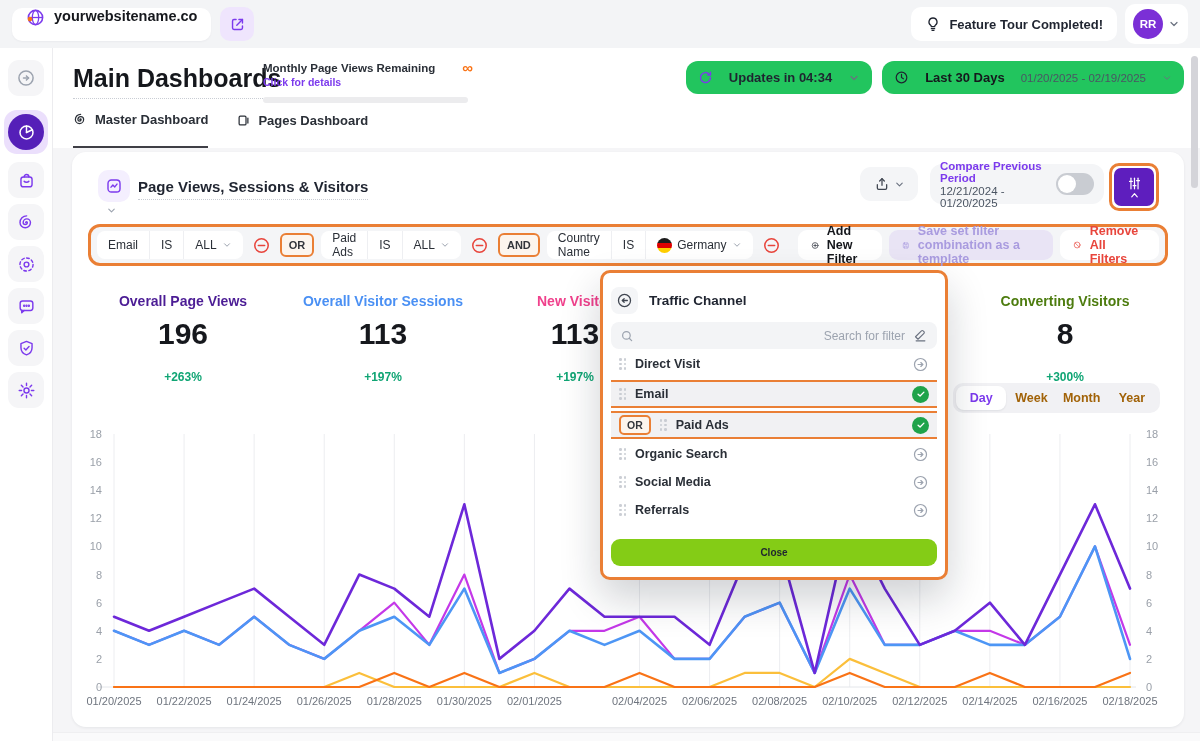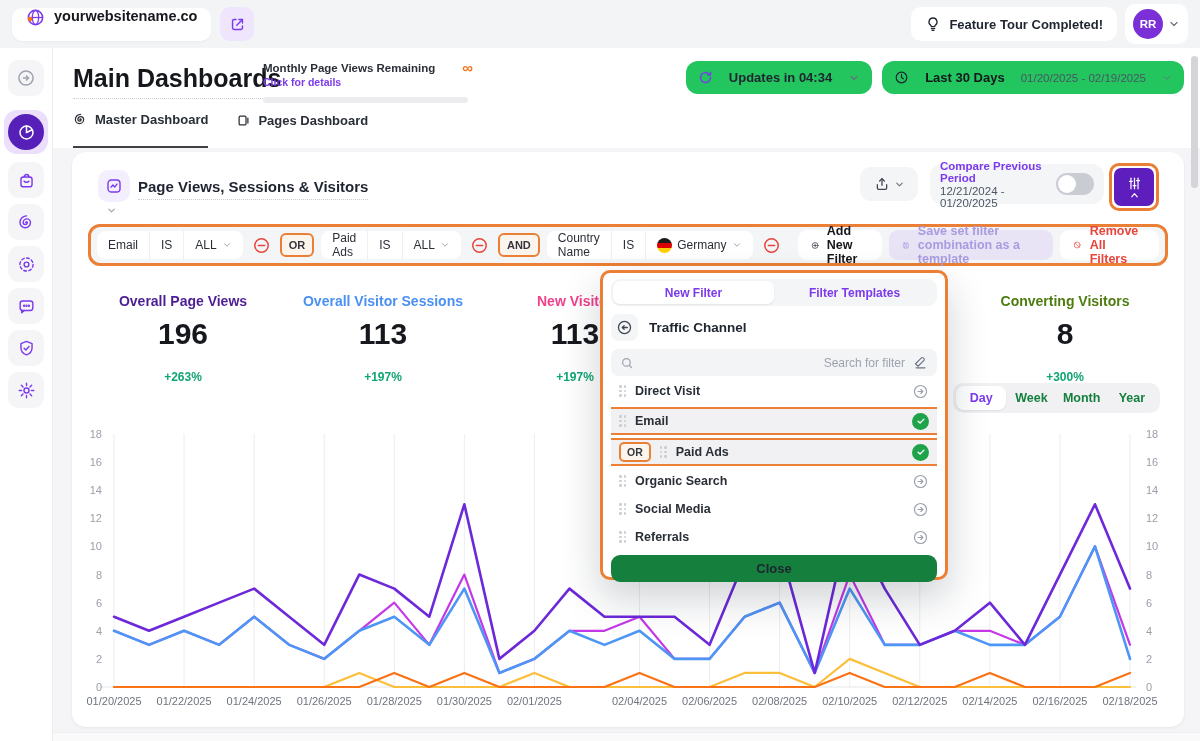--- a/index.html
+++ b/index.html
@@ -70,21 +70,21 @@
   .addf-btn { display:flex; align-items:center; gap:8px; background:#fff; border-radius:9px; height:30px; padding:0 13px; font-size:12.5px; font-weight:600; color:#15171C; margin-left:8px; }
   .savef-btn { display:flex; align-items:center; gap:8px; background:#E9E4F5; border-radius:9px; height:30px; padding:0 13px; font-size:12.5px; font-weight:600; color:#A99BDF; }
   .removef-btn { display:flex; align-items:center; gap:8px; background:#fff; border-radius:9px; height:30px; padding:0 13px; font-size:12.5px; font-weight:700; color:#E8453C; margin-left:auto; }
 
   .stat { position:absolute; top:141px; width:180px; text-align:center; }
   .stat-label { font-size:14px; font-weight:700; }
   .stat-value { font-size:30px; font-weight:600; color:#16181D; margin-top:8px; }
   .stat-change { font-size:12px; font-weight:600; color:#10A574; margin-top:19px; }
 
   .period { position:absolute; left:881px; top:231px; width:207px; height:30px; background:#F1F1F4; border-radius:10px; display:flex; align-items:center; padding:3px; }
-  .period-item { flex:1; height:24px; display:flex; align-items:center; justify-content:center; font-size:12.5px; font-weight:600; color:#15803d; border-radius:8px; }
+  .period-item { flex:1; height:24px; display:flex; align-items:center; justify-content:center; font-size:12.5px; font-weight:600; color:#a16207; border-radius:8px; }
   .period-item.active { background:#fff; color:#7C3AED; box-shadow:0 1px 2px rgba(16,24,40,.08); }
 
   .chart-wrap { position:absolute; left:12px; top:268px; width:1088px; height:296px; }
   .ax { font-size:11px; fill:#9AA0A9; font-family:"Liberation Sans",sans-serif; }
   .ax-x { fill:#6E747E; }
 
   
   .popup { position:absolute; left:528px; top:118px; width:348px; height:310px; background:#fff; border:3px solid #EA7F35; border-radius:10px; box-shadow:0 18px 40px rgba(16,24,40,.20); padding:6px 8px; }
   .ptabs { height:27px; background:#F4F5F7; border-radius:9px; display:flex; padding:2px; }
   .ptab { flex:1; display:flex; align-items:center; justify-content:center; font-size:12px; font-weight:700; color:#7C3AED; border-radius:7px; }
@@ -96,21 +96,21 @@
   .psearch input { flex:1; border:none; background:transparent; outline:none; font-size:12px; color:#374151; font-family:"Liberation Sans",sans-serif;text-align:right; }
   .psearch input::placeholder { color:#9CA3AF; }
   .prow { height:26px; margin-top:2px; display:flex; align-items:center; gap:9px; padding:0 8px; border-radius:8px; font-size:12.5px; color:#2A2F37; }
   .prow .plabel { font-weight:600; }
   .prow.sel { background:#F1F1F3; border-top:2px solid #EA7F35; border-bottom:2px solid #EA7F35; border-radius:0; height:28px; margin-top:3px; }
   .drag { display:inline-grid; grid-template-columns:2.5px 2.5px; gap:2px; opacity:.85; }
   .drag i { width:2.5px; height:2.5px; background:#C3C7CE; border-radius:50%; }
   .row-right { margin-left:auto; display:flex; color:#9CA3AF; }
   .check-circ { width:17px; height:17px; border-radius:50%; background:#1FA34A; display:flex; align-items:center; justify-content:center; color:#fff; }
   .orchip { height:20px; padding:0 6px; display:flex; align-items:center; background:#FCF5EE; border:2px solid #EA7F35; border-radius:5px; font-size:10.5px; font-weight:700; color:#33363C; }
-  .pclose { margin-top:5px; height:27px; background:#15803d; border-radius:9px; display:flex; align-items:center; justify-content:center; font-size:13px; font-weight:600; color:#1F2430; }
+  .pclose { margin-top:16px; height:27px; background:#84cc16; border-radius:9px; display:flex; align-items:center; justify-content:center; font-size:10px; font-weight:600; color:#1F2430; }
 
   
   .vscroll-thumb { position:absolute; right:2px; top:56px; width:7px; height:132px; border-radius:4px; background:#D4D4D9; }
   .hscroll-track { position:absolute; left:53px; right:0; bottom:0; height:9px; background:#FAFAFB; border-top:1px solid #EFEFF1; }
 </style>
 </head>
 <body>
 
 <div class="page">
 
@@ -470,24 +470,20 @@
             <text x="1046" y="285" text-anchor="middle" class="ax ax-x">02/18/2025</text>
             <polyline points="30,267 65.0344827586207,267 100.06896551724138,267 135.10344827586206,267 170.13793103448276,267 205.17241379310346,267 240.20689655172413,267 275.2413793103448,252.94444444444446 310.2758620689655,267 345.3103448275862,267 380.3448275862069,267 415.37931034482756,267 450.41379310344826,252.94444444444446 485.44827586206895,267 520.4827586206897,267 555.5172413793103,267 590.551724137931,267 625.5862068965517,267 660.6206896551724,252.94444444444446 695.6551724137931,252.94444444444446 730.6896551724138,267 765.7241379310345,238.88888888888889 800.7586206896551,252.94444444444446 835.7931034482758,267 870.8275862068965,267 905.8620689655172,267 940.8965517241379,267 975.9310344827586,267 1010.9655172413793,267 1046,267" fill="none" stroke="#FBBF3B" stroke-width="2.2" stroke-linejoin="round" stroke-linecap="round"></polyline>
             <polyline points="30,267 65.0344827586207,267 100.06896551724138,267 135.10344827586206,267 170.13793103448276,267 205.17241379310346,267 240.20689655172413,267 275.2413793103448,267 310.2758620689655,252.94444444444446 345.3103448275862,267 380.3448275862069,252.94444444444446 415.37931034482756,267 450.41379310344826,267 485.44827586206895,267 520.4827586206897,267 555.5172413793103,252.94444444444446 590.551724137931,267 625.5862068965517,267 660.6206896551724,267 695.6551724137931,267 730.6896551724138,267 765.7241379310345,252.94444444444446 800.7586206896551,267 835.7931034482758,267 870.8275862068965,267 905.8620689655172,252.94444444444446 940.8965517241379,267 975.9310344827586,267 1010.9655172413793,267 1046,252.94444444444446" fill="none" stroke="#F97316" stroke-width="2.2" stroke-linejoin="round" stroke-linecap="round"></polyline>
             <polyline points="30,210.77777777777777 65.0344827586207,224.83333333333334 100.06896551724138,210.77777777777777 135.10344827586206,224.83333333333334 170.13793103448276,196.72222222222223 205.17241379310346,224.83333333333334 240.20689655172413,238.88888888888889 275.2413793103448,210.77777777777777 310.2758620689655,182.66666666666669 345.3103448275862,224.83333333333334 380.3448275862069,154.55555555555554 415.37931034482756,252.94444444444446 450.41379310344826,238.88888888888889 485.44827586206895,210.77777777777777 520.4827586206897,210.77777777777777 555.5172413793103,196.72222222222223 590.551724137931,238.88888888888889 625.5862068965517,238.88888888888889 660.6206896551724,196.72222222222223 695.6551724137931,182.66666666666669 730.6896551724138,252.94444444444446 765.7241379310345,154.55555555555554 800.7586206896551,224.83333333333334 835.7931034482758,224.83333333333334 870.8275862068965,210.77777777777777 905.8620689655172,210.77777777777777 940.8965517241379,224.83333333333334 975.9310344827586,196.72222222222223 1010.9655172413793,126.44444444444446 1046,224.83333333333334" fill="none" stroke="#C438E8" stroke-width="2.2" stroke-linejoin="round" stroke-linecap="round"></polyline>
             <polyline points="30,210.77777777777777 65.0344827586207,224.83333333333334 100.06896551724138,210.77777777777777 135.10344827586206,224.83333333333334 170.13793103448276,196.72222222222223 205.17241379310346,224.83333333333334 240.20689655172413,238.88888888888889 275.2413793103448,210.77777777777777 310.2758620689655,196.72222222222223 345.3103448275862,224.83333333333334 380.3448275862069,168.61111111111111 415.37931034482756,252.94444444444446 450.41379310344826,238.88888888888889 485.44827586206895,210.77777777777777 520.4827586206897,224.83333333333334 555.5172413793103,210.77777777777777 590.551724137931,238.88888888888889 625.5862068965517,238.88888888888889 660.6206896551724,196.72222222222223 695.6551724137931,182.66666666666669 730.6896551724138,252.94444444444446 765.7241379310345,168.61111111111111 800.7586206896551,224.83333333333334 835.7931034482758,224.83333333333334 870.8275862068965,210.77777777777777 905.8620689655172,224.83333333333334 940.8965517241379,224.83333333333334 975.9310344827586,196.72222222222223 1010.9655172413793,126.44444444444446 1046,238.88888888888889" fill="none" stroke="#4D96F5" stroke-width="2.6" stroke-linejoin="round" stroke-linecap="round"></polyline>
             <polyline points="30,196.72222222222223 65.0344827586207,210.77777777777777 100.06896551724138,196.72222222222223 135.10344827586206,182.66666666666669 170.13793103448276,168.61111111111111 205.17241379310346,196.72222222222223 240.20689655172413,224.83333333333334 275.2413793103448,154.55555555555554 310.2758620689655,168.61111111111111 345.3103448275862,196.72222222222223 380.3448275862069,84.27777777777777 415.37931034482756,238.88888888888889 450.41379310344826,210.77777777777777 485.44827586206895,168.61111111111111 520.4827586206897,196.72222222222223 555.5172413793103,196.72222222222223 590.551724137931,196.72222222222223 625.5862068965517,224.83333333333334 660.6206896551724,140.5 695.6551724137931,126.44444444444446 730.6896551724138,252.94444444444446 765.7241379310345,98.33333333333334 800.7586206896551,168.61111111111111 835.7931034482758,224.83333333333334 870.8275862068965,210.77777777777777 905.8620689655172,182.66666666666669 940.8965517241379,224.83333333333334 975.9310344827586,154.55555555555554 1010.9655172413793,84.27777777777777 1046,168.61111111111111" fill="none" stroke="#6D28D9" stroke-width="2.6" stroke-linejoin="round" stroke-linecap="round"></polyline>
           </svg>
       </div>
 
       <div class="popup">
-        <div class="ptabs">
-          <div class="ptab active">New Filter</div>
-          <div class="ptab">Filter Templates</div>
-        </div>
         <div class="pcat">
           <span class="pcat-icon">
             <svg width="17" height="17" viewBox="0 0 24 24" fill="none" stroke="currentColor" stroke-width="1.8" stroke-linecap="round" stroke-linejoin="round">
                 <circle cx="12" cy="12" r="8.5"></circle>
                 <line x1="16" y1="12" x2="9" y2="12"></line>
                 <polyline points="11.5 9.5 9 12 11.5 14.5"></polyline>
               </svg>
           </span>
           <span class="pcat-label">Traffic Channel</span>
         </div>

